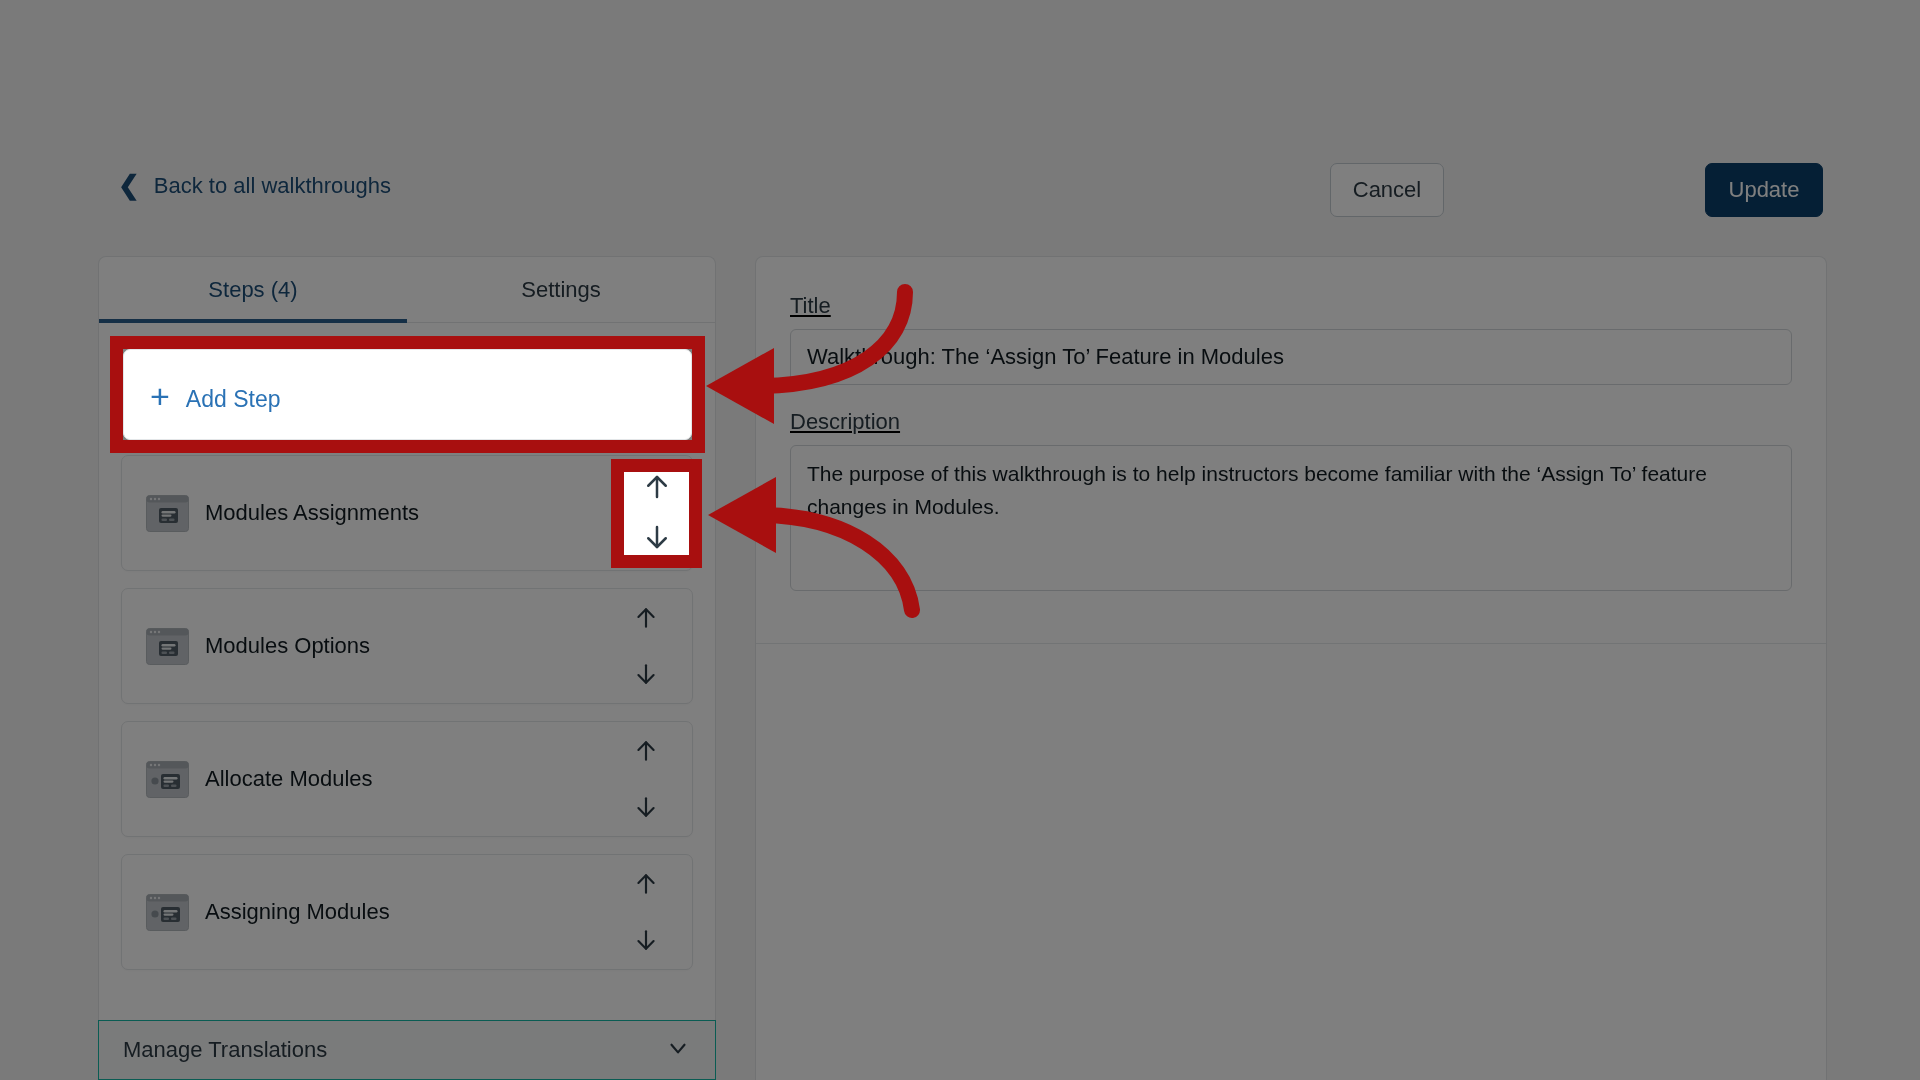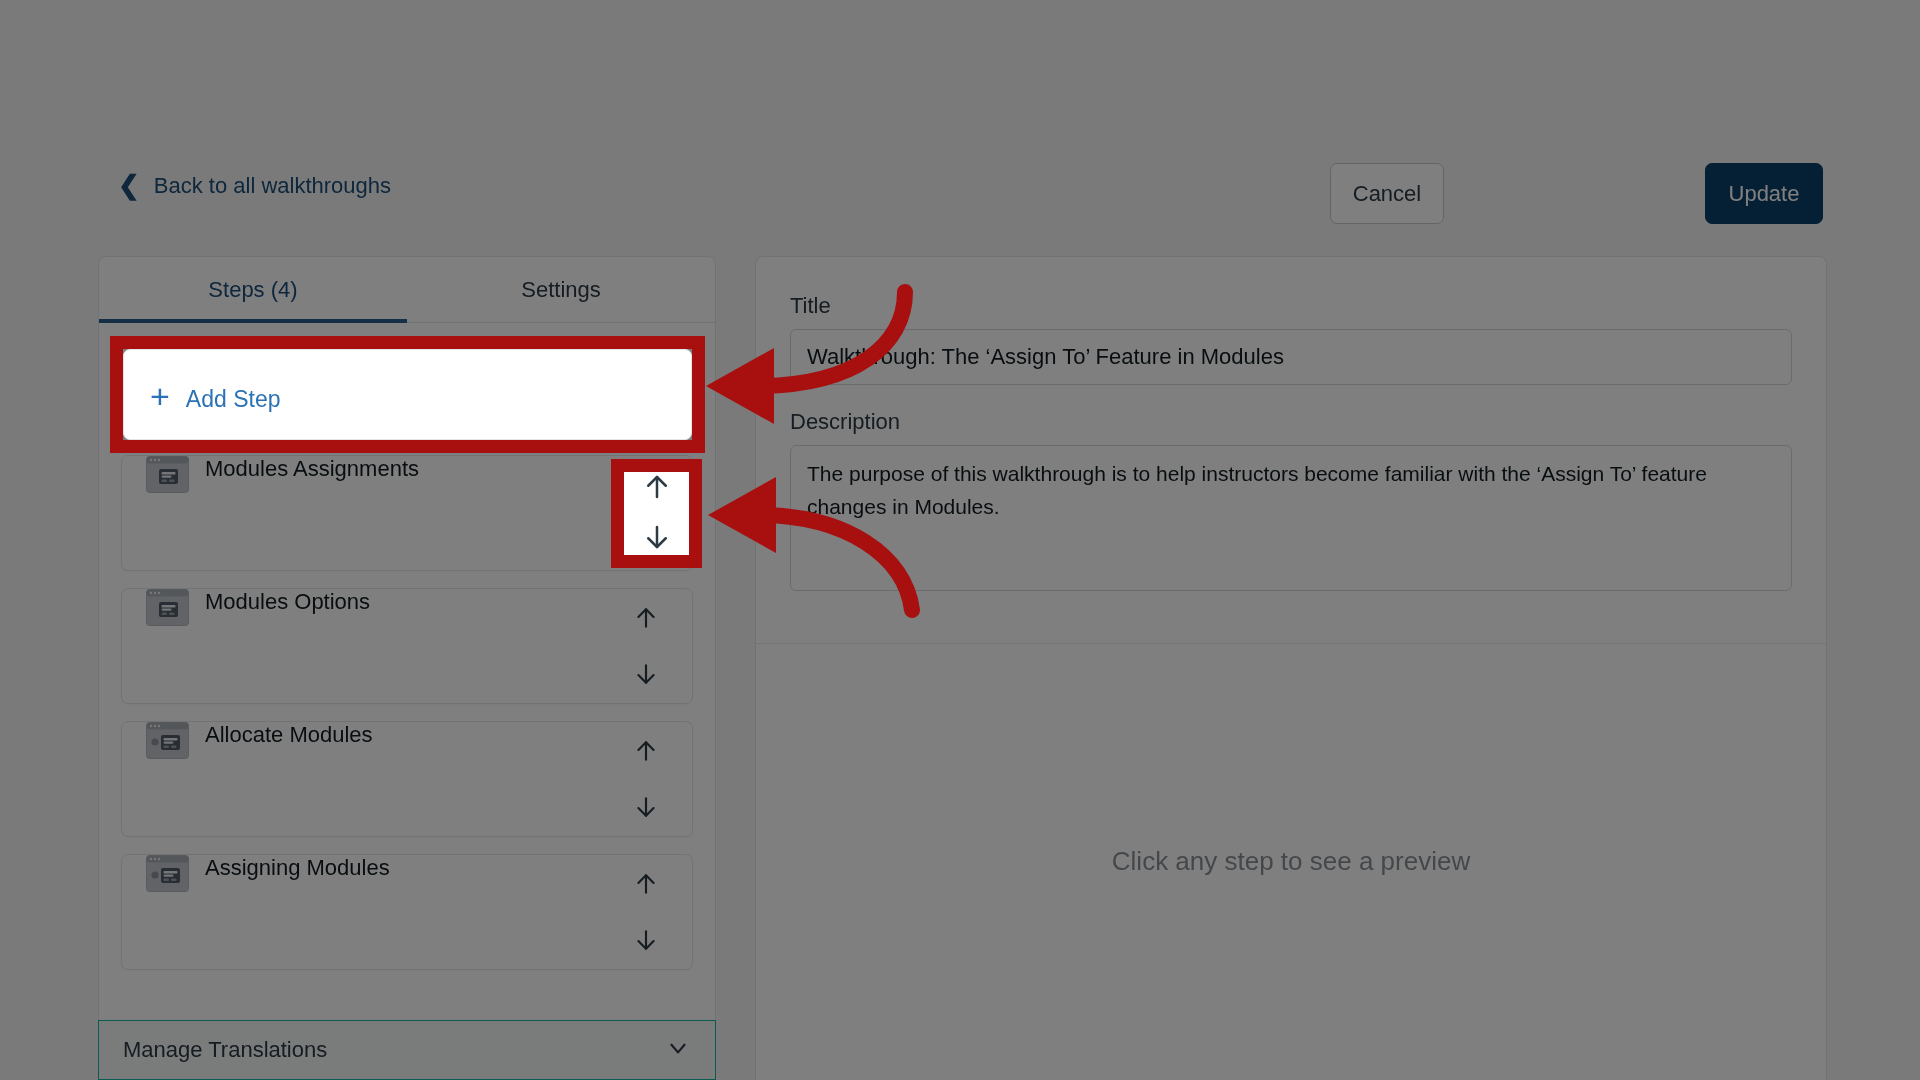--- a/index.html
+++ b/index.html
@@ -50,21 +50,21 @@
   #back-link .chev {
     font-size: 26px;
     font-weight: 700;
     line-height: 1;
     transform: translateY(-1px);
   }
 
   .btn {
     position: absolute;
     top: 163px;
-    height: 61px;
+    height: 54px;
     border-radius: 7px;
     font-size: 22px;
     display: flex;
     align-items: center;
     justify-content: center;
     cursor: pointer;
     border: 1px solid #c5cdd3;
     background: #ffffff;
     color: #2d3b45;
     padding: 0 10px;
@@ -144,21 +144,21 @@
   }
 
   .step-item {
     position: relative;
     margin-top: 17px;
     height: 116px;
     border: 1px solid #e3e6e8;
     border-radius: 7px;
     background: #fff;
     display: flex;
-    align-items: flex-start;
+    align-items: center;
     padding-left: 24px;
     cursor: pointer;
     box-shadow: 0 1px 2px rgba(0,0,0,0.03);
   }
   .step-thumb {
     width: 43px;
     height: 37px;
     flex: 0 0 auto;
     margin-right: 16px;
   }
@@ -212,20 +212,21 @@
   #detail-card {
     position: absolute;
     left: 755px;
     top: 256px;
     width: 1072px;
     height: 824px;
     background: #ffffff;
     border: 1px solid #e2e5e7;
     border-bottom: none;
     border-radius: 8px 8px 0 0;
+    text-decoration: underline;
   }
   #detail-form { padding: 36px 34px 0 34px; }
   .field-label {
     font-size: 22px;
     color: #2d3b45;
     margin-bottom: 10px;
   }
   #title-input {
     width: 100%;
     height: 56px;
@@ -485,21 +486,20 @@
 
   <div id="detail-card">
     <div id="detail-form">
       <div class="field-label">Title</div>
       <input id="title-input" type="text" value="Walkthrough: The ‘Assign To’ Feature in Modules" style="">
       <div class="field-gap"></div>
       <div class="field-label">Description</div>
       <textarea id="description-input" style="">The purpose of this walkthrough is to help instructors become familiar with the ‘Assign To’ feature changes in Modules.</textarea>
     </div>
     <div id="detail-divider"></div>
-    <div id="preview-empty">Click any step to see a preview</div>
   </div>
 
   <div id="scrim"></div>
 
   <div class="cutout" id="cutout-add-step"></div>
   <div class="cutout-content" id="cut-add-label">
     <span class="plus">+</span>
     <span>Add Step</span>
   </div>
 

